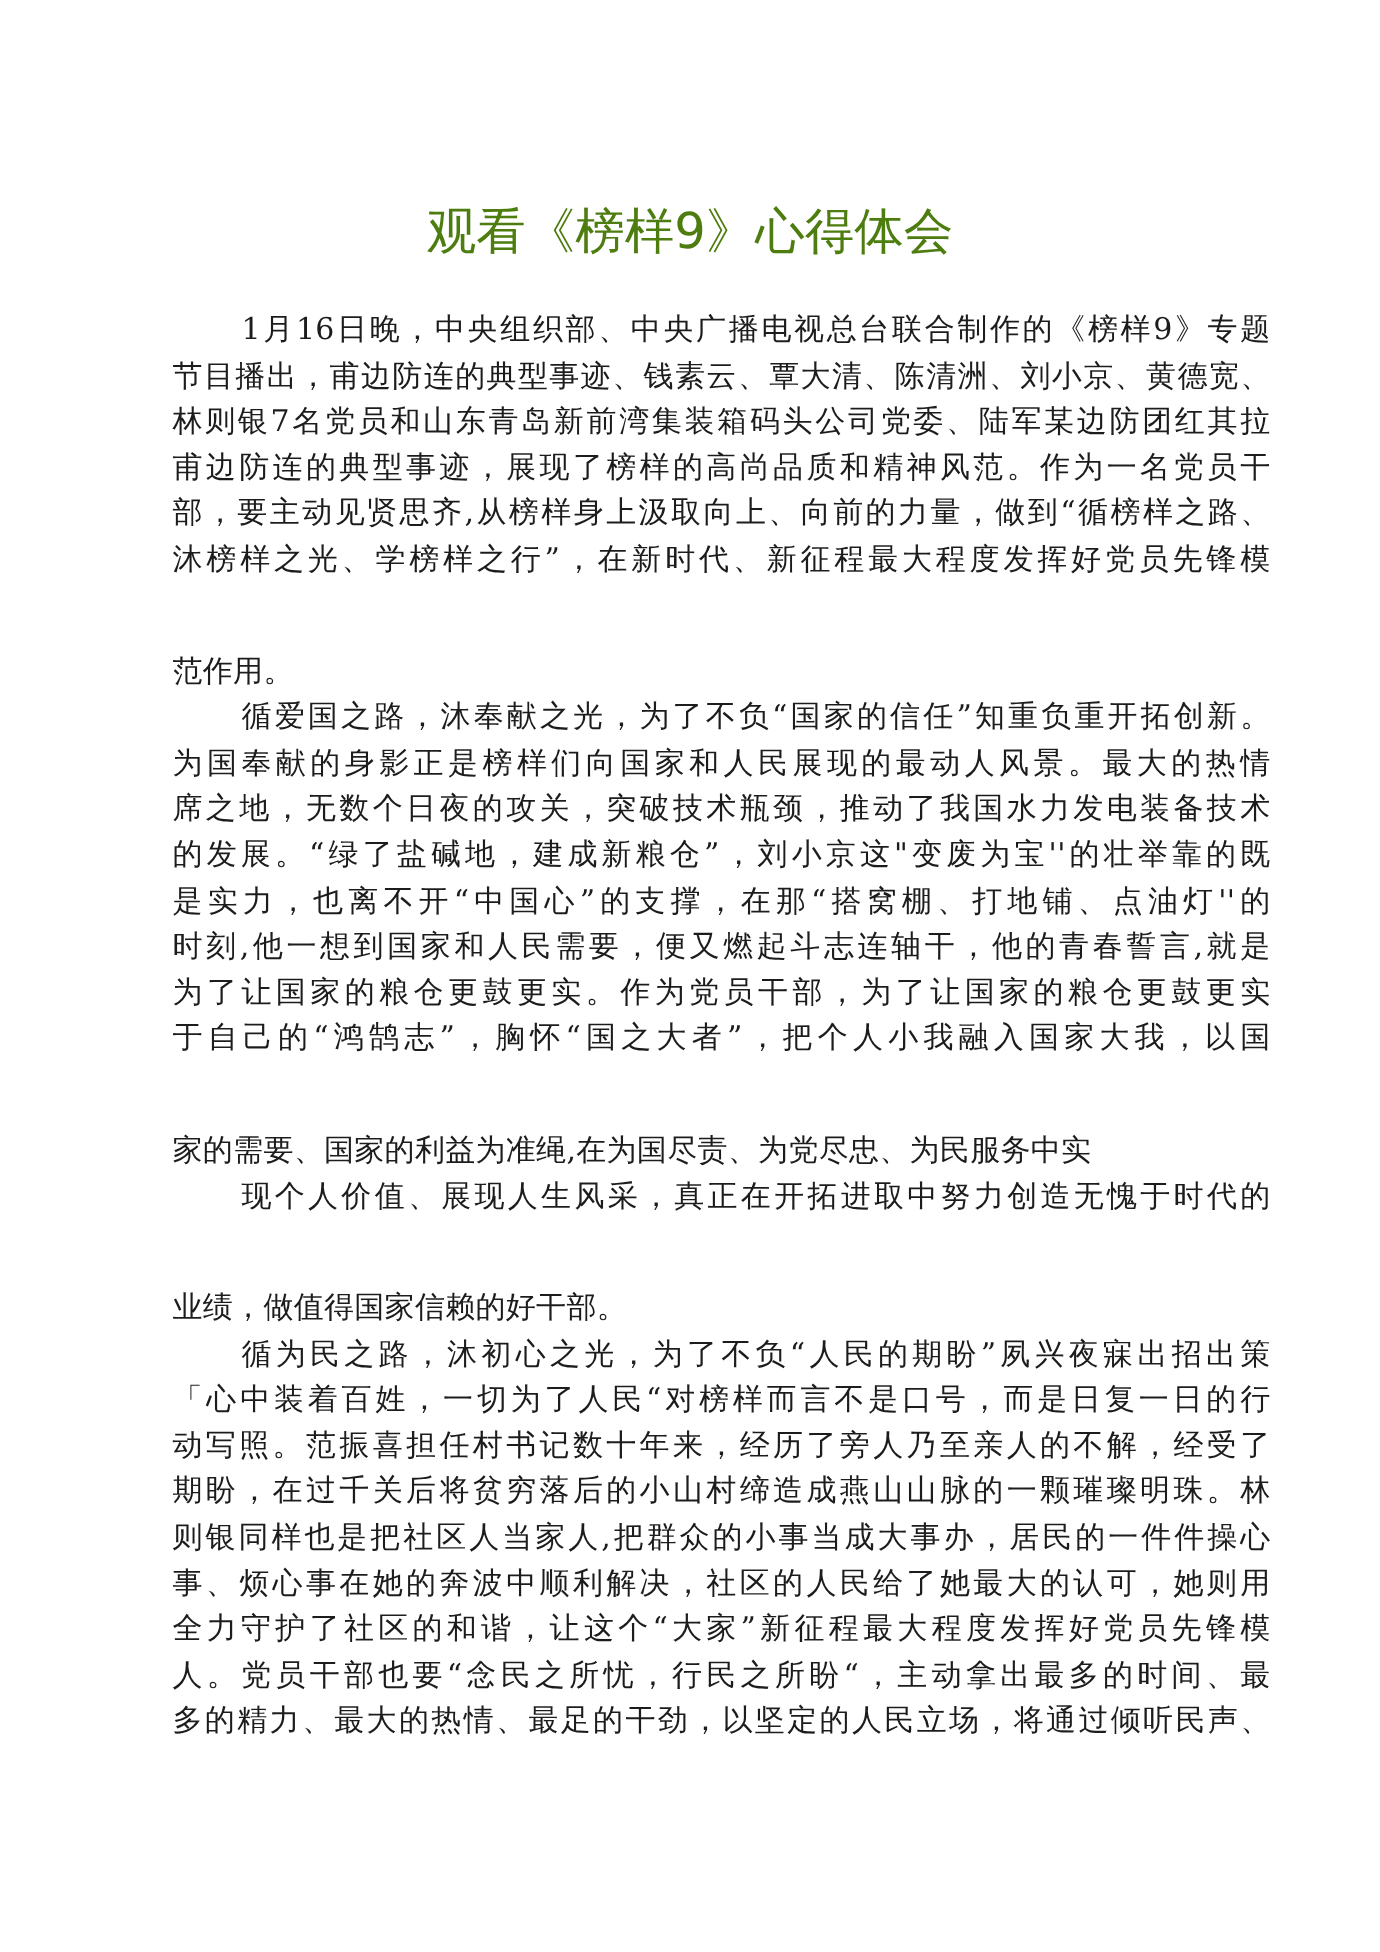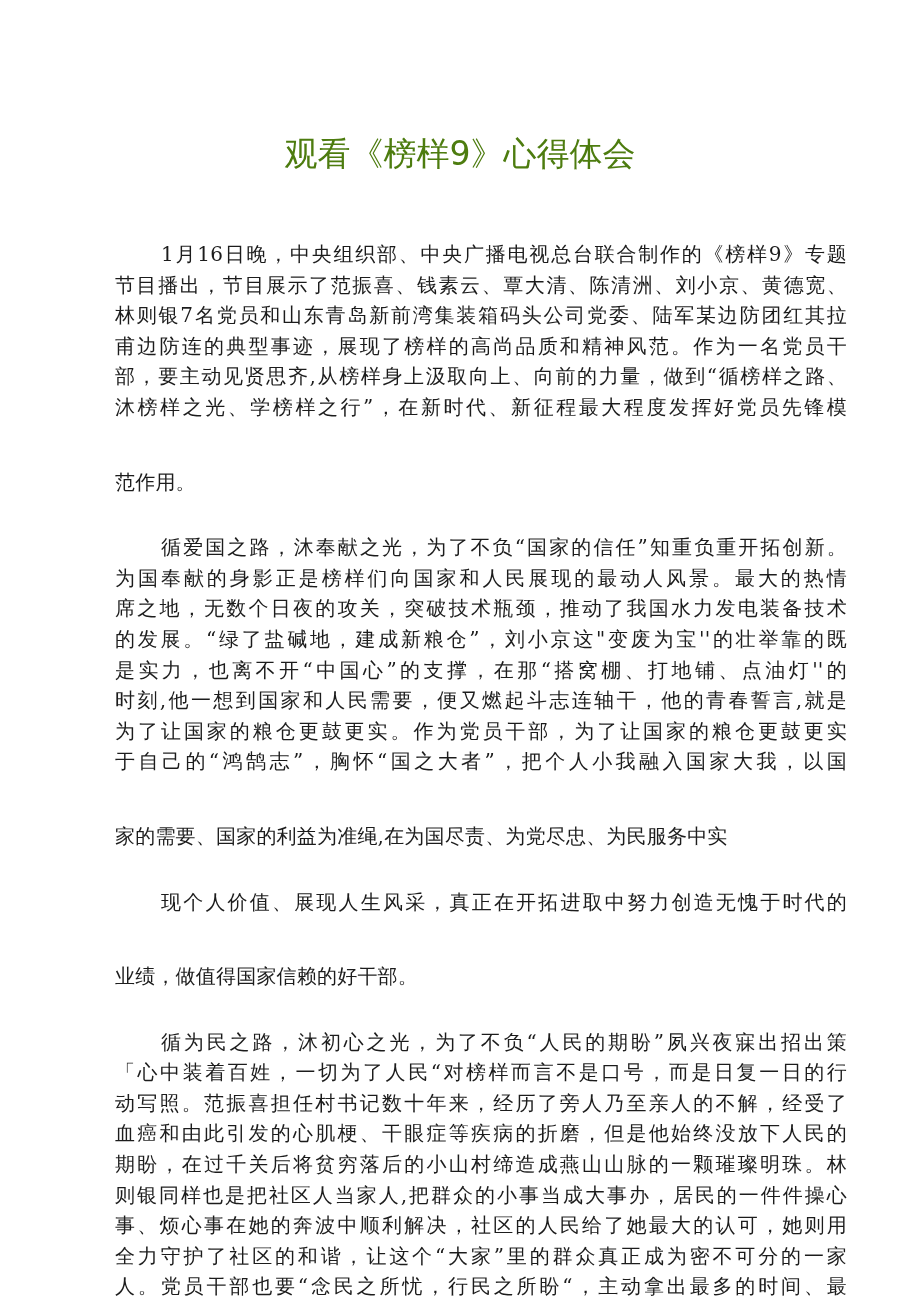--- a/index.html
+++ b/index.html
@@ -6,50 +6,49 @@
   body { width: 920px; height: 1301px; position: relative; overflow: hidden;
          font-family: "DejaVu Serif", "Liberation Serif", serif; color: #1a1a1a; }
   .page { position: absolute; left: 0; top: 0; width: 920px; height: 1301px; background: #fff; }
   .title { position: absolute; left: 0; width: 920px; top: 132px; text-align: center;
            font-family: "DejaVu Sans", "Liberation Sans", sans-serif;
            font-size: 33px; line-height: 44px; color: #4d7c0f; letter-spacing: 0px; }
   .body { position: absolute; left: 115px; top: 204px; width: 732px; }
   .line { height: 30.6px; line-height: 30.6px; font-size: 20px; white-space: nowrap;
           text-align: justify; text-align-last: justify; color: #1c1c1c; letter-spacing: 0.2px; }
   .line.last { text-align-last: left; margin-top: 44px; }
-  .line.indent { padding-left: 46px; margin-top: 35px; }
+  .line.indent { padding-left: 46px; }
 </style>
 </head>
 <body>
 
 <div class="page">
   <div class="title">观看《榜样9》心得体会</div>
   <div class="body" id="doc-body">
       <div class="line indent">1月16日晚，中央组织部、中央广播电视总台联合制作的《榜样9》专题</div>
-      <div class="line">节目播出，节目展示了范振喜、钱素云、覃大清、陈清洲、刘小京、黄德宽、</div>
+      <div class="line">节目播出，甫边防连的典型事迹、钱素云、覃大清、陈清洲、刘小京、黄德宽、</div>
       <div class="line">林则银7名党员和山东青岛新前湾集装箱码头公司党委、陆军某边防团红其拉</div>
       <div class="line">甫边防连的典型事迹，展现了榜样的高尚品质和精神风范。作为一名党员干</div>
       <div class="line">部，要主动见贤思齐,从榜样身上汲取向上、向前的力量，做到“循榜样之路、</div>
       <div class="line">沐榜样之光、学榜样之行”，在新时代、新征程最大程度发挥好党员先锋模</div>
       <div class="line last">范作用。</div>
       <div class="line indent">循爱国之路，沐奉献之光，为了不负“国家的信任”知重负重开拓创新。</div>
       <div class="line">为国奉献的身影正是榜样们向国家和人民展现的最动人风景。最大的热情</div>
       <div class="line">席之地，无数个日夜的攻关，突破技术瓶颈，推动了我国水力发电装备技术</div>
       <div class="line">的发展。“绿了盐碱地，建成新粮仓”，刘小京这"变废为宝''的壮举靠的既</div>
       <div class="line">是实力，也离不开“中国心”的支撑，在那“搭窝棚、打地铺、点油灯''的</div>
       <div class="line">时刻,他一想到国家和人民需要，便又燃起斗志连轴干，他的青春誓言,就是</div>
       <div class="line">为了让国家的粮仓更鼓更实。作为党员干部，为了让国家的粮仓更鼓更实</div>
       <div class="line">于自己的“鸿鹄志”，胸怀“国之大者”，把个人小我融入国家大我，以国</div>
       <div class="line last">家的需要、国家的利益为准绳,在为国尽责、为党尽忠、为民服务中实</div>
       <div class="line indent">现个人价值、展现人生风采，真正在开拓进取中努力创造无愧于时代的</div>
       <div class="line last">业绩，做值得国家信赖的好干部。</div>
       <div class="line indent">循为民之路，沐初心之光，为了不负“人民的期盼”夙兴夜寐出招出策</div>
       <div class="line">「心中装着百姓，一切为了人民“对榜样而言不是口号，而是日复一日的行</div>
       <div class="line">动写照。范振喜担任村书记数十年来，经历了旁人乃至亲人的不解，经受了</div>
-      <div class="line">血癌和由此引发的心肌梗、干眼症等疾病的折磨，但是他始终没放下人民的</div>
       <div class="line">期盼，在过千关后将贫穷落后的小山村缔造成燕山山脉的一颗璀璨明珠。林</div>
       <div class="line">则银同样也是把社区人当家人,把群众的小事当成大事办，居民的一件件操心</div>
       <div class="line">事、烦心事在她的奔波中顺利解决，社区的人民给了她最大的认可，她则用</div>
-      <div class="line">全力守护了社区的和谐，让这个“大家”里的群众真正成为密不可分的一家</div>
+      <div class="line">全力守护了社区的和谐，让这个“大家”新征程最大程度发挥好党员先锋模</div>
       <div class="line">人。党员干部也要“念民之所忧，行民之所盼“，主动拿出最多的时间、最</div>
       <div class="line">多的精力、最大的热情、最足的干劲，以坚定的人民立场，将通过倾听民声、</div>
     </div>
 </div>
 
 </body></html>

